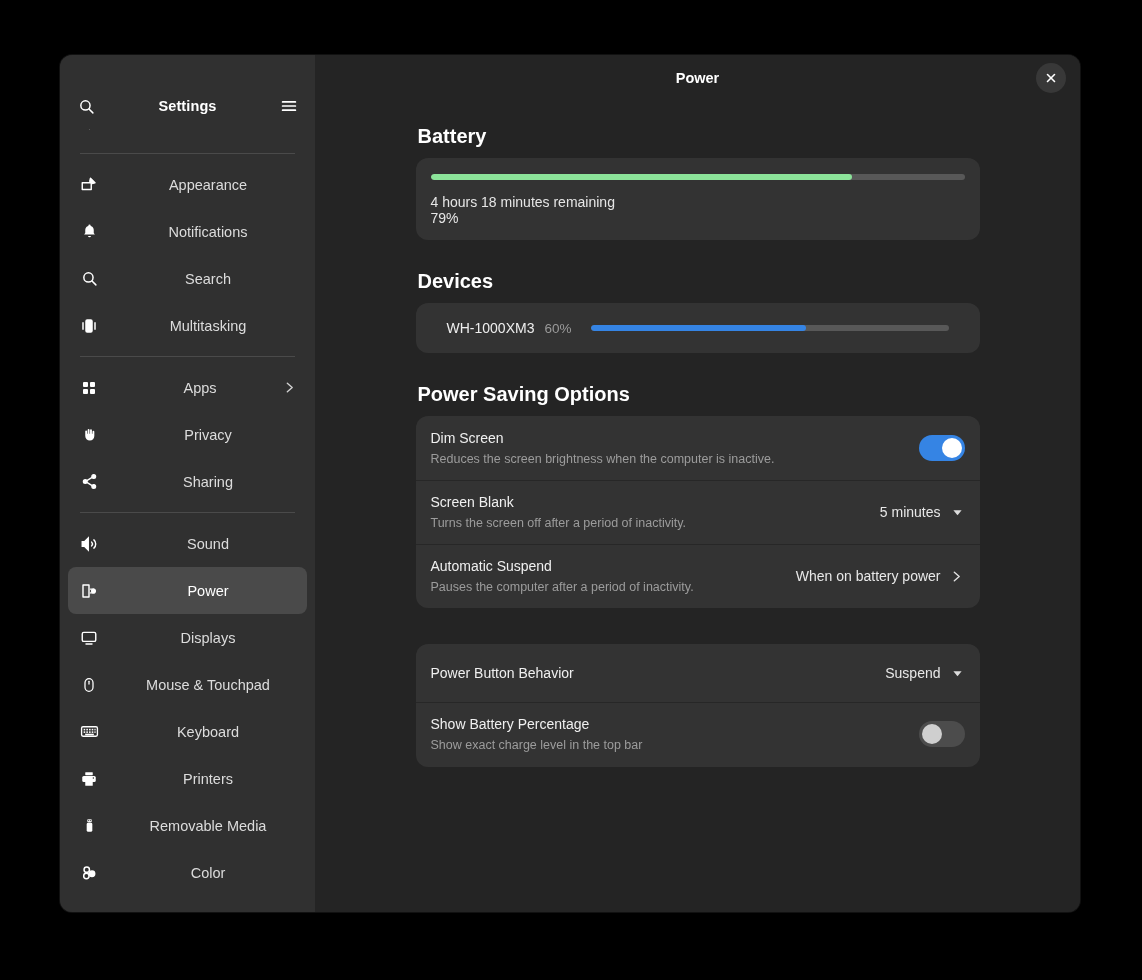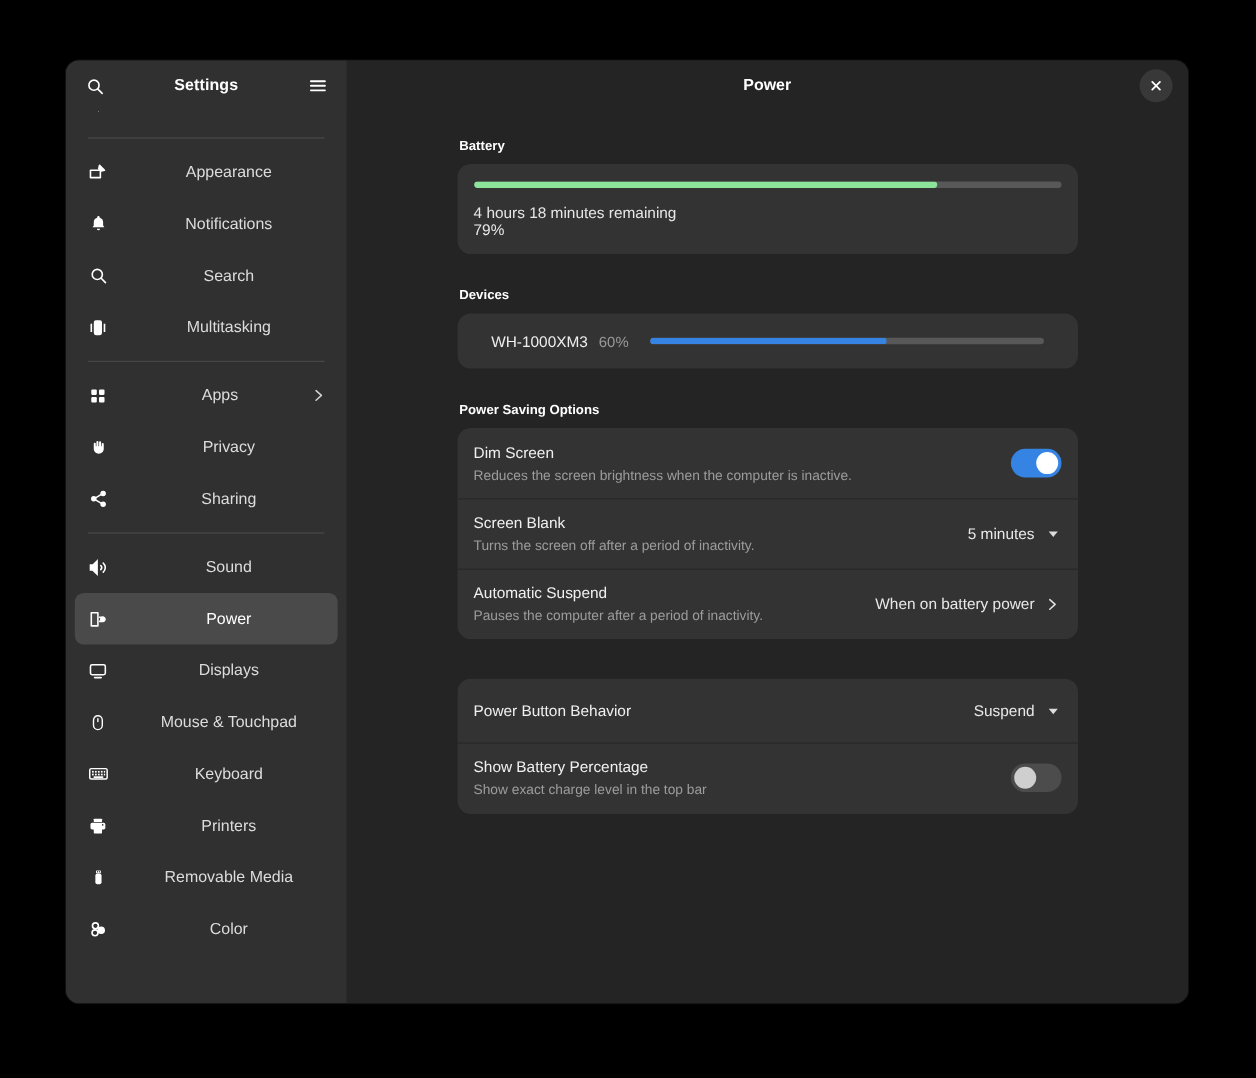--- a/index.html
+++ b/index.html
@@ -38,20 +38,21 @@
 
   .sidebar-header {
     height: 46px;
     flex: 0 0 46px;
     display: flex;
     align-items: center;
     padding: 16px 10px;
     background: #303030;
     position: relative;
     z-index: 5;
+    margin-top: 28px;
   }
 
   .hdr-btn {
     width: 32px;
     height: 32px;
     border-radius: 16px;
     display: flex;
     align-items: center;
     justify-content: center;
     color: #ffffff;
@@ -165,21 +166,21 @@
     overflow-y: auto;
     padding: 24px 0 0 0;
   }
 
   .section {
     width: 564px;
     margin: 0 auto 0 auto;
   }
 
   .section-title {
-    font-size: 12px;
+    font-size: 20px;
     font-weight: bold;
     color: #ffffff;
     margin: 0 0 10px 2px;
   }
 
   .card {
     background: #333333;
     border-radius: 12px;
     overflow: hidden;
   }

